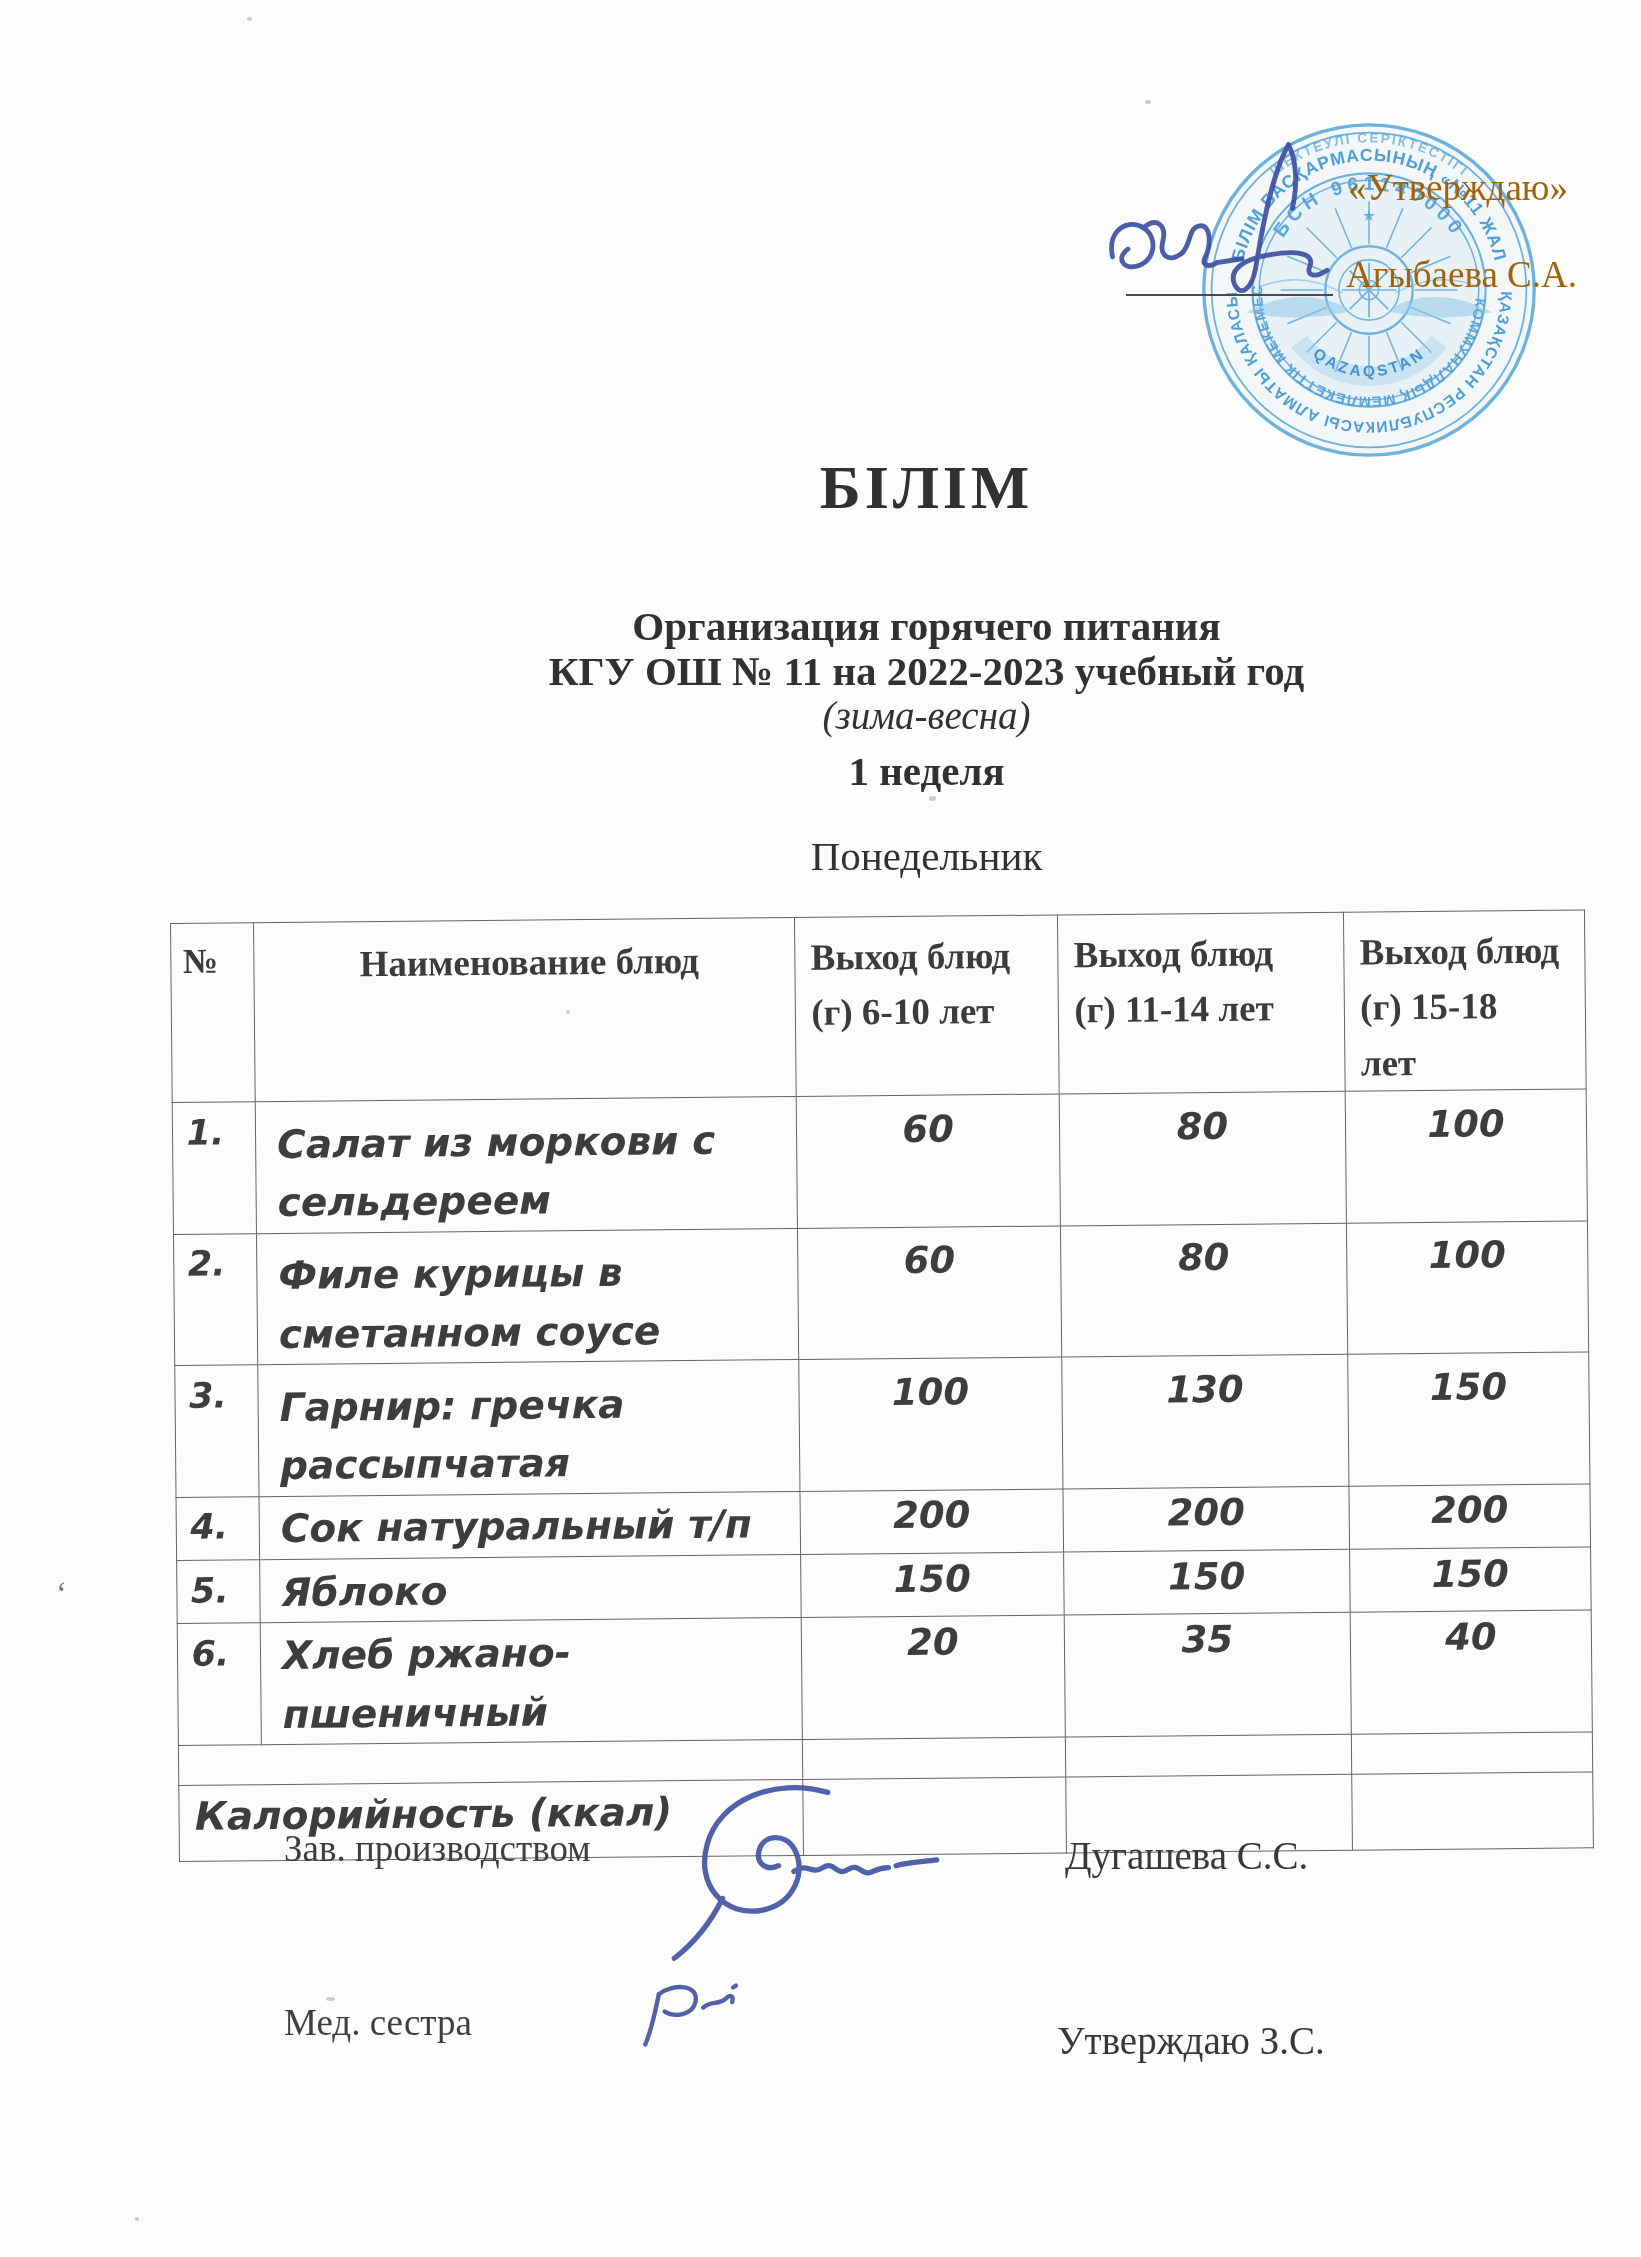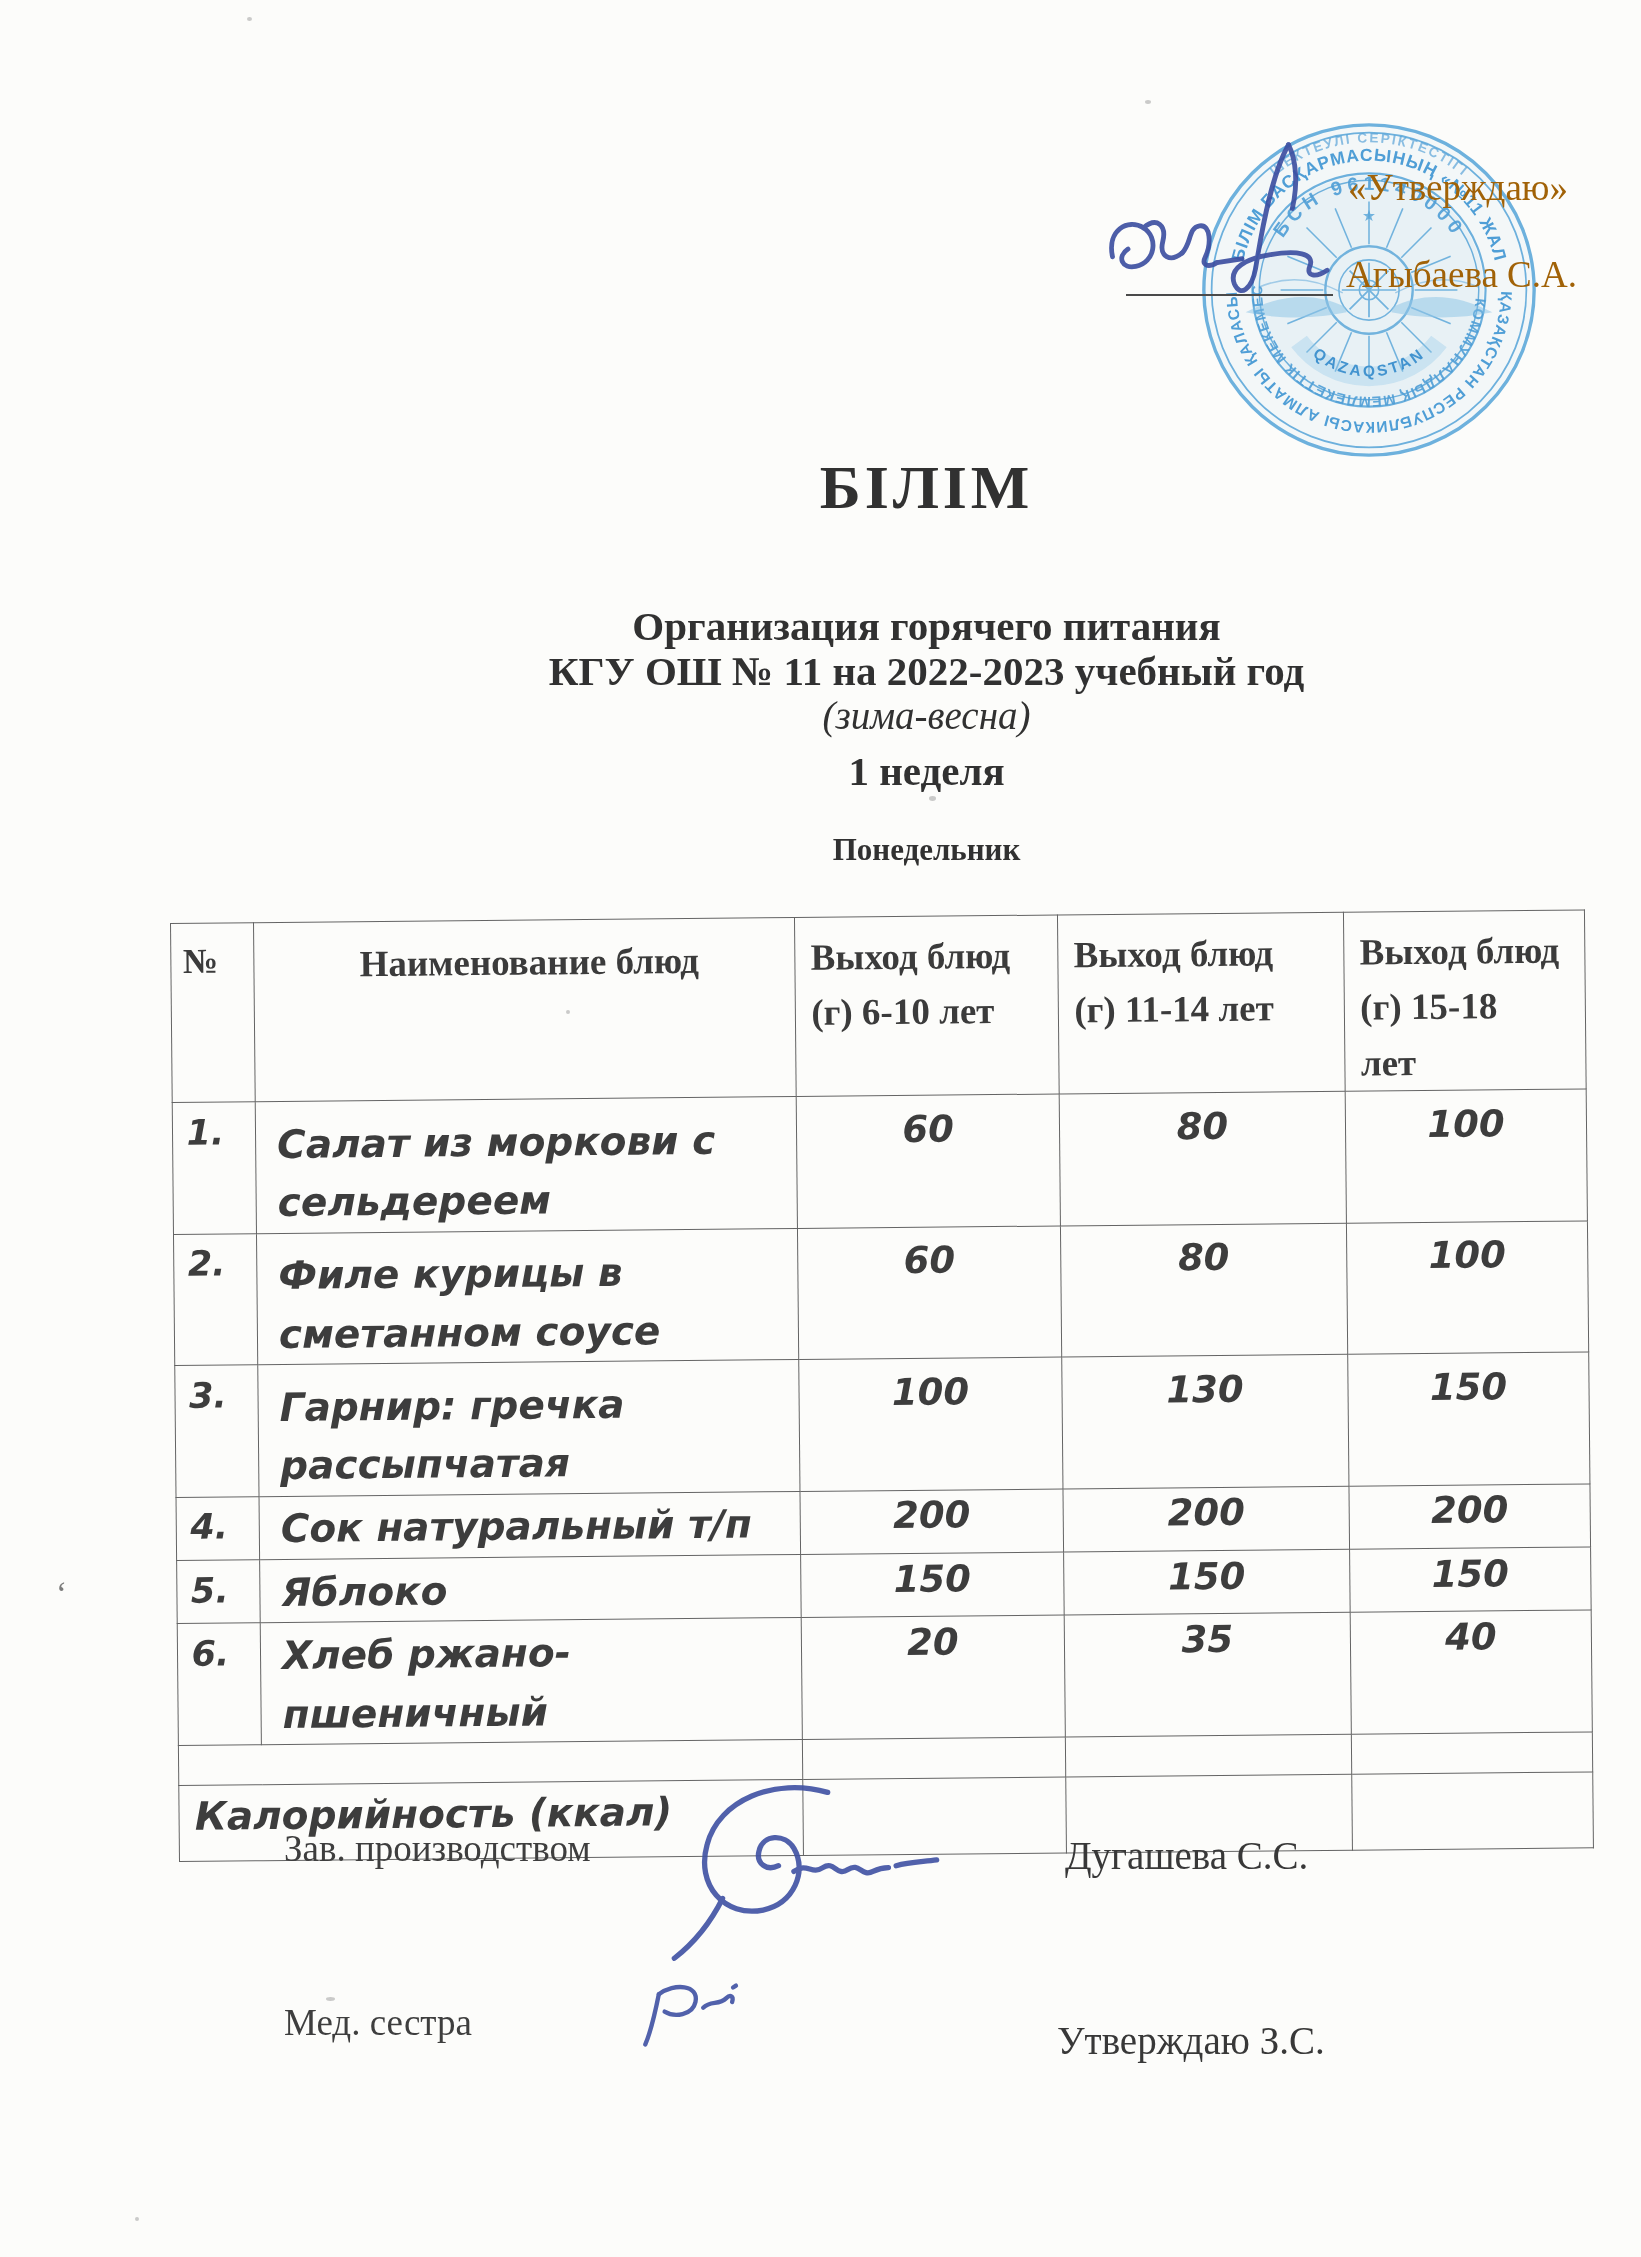--- a/index.html
+++ b/index.html
@@ -17,21 +17,21 @@
   .stamp-svg{position:absolute;left:1199px;top:120px;width:340px;height:340px;}
   .sig-director{position:absolute;left:1099px;top:133px;width:319px;height:179px;}
   
   .titles{position:absolute;left:212px;right:0;top:0;text-align:center;color:#313131;}
   .t-line{position:absolute;left:0;right:0;}
   .t-menu{top:452px;font-size:62px;font-weight:bold;letter-spacing:3.9px;}
   .t-sub1{top:602px;font-size:41px;font-weight:bold;}
   .t-sub2{top:647px;font-size:41px;font-weight:bold;}
   .t-season{top:693px;font-size:39px;font-style:italic;}
   .t-week{top:747px;font-size:41px;font-weight:bold;}
-  .t-day{top:832px;font-size:31px;font-weight:bold;}
+  .t-day{top:832px;font-size:41px;font-weight:normal;}
   
   .menu-table{
     position:absolute;left:170px;top:923px;
     border-collapse:collapse;table-layout:fixed;
     transform:rotate(-0.55deg);transform-origin:top left;
     color:#3b3b3b;
   }
   .menu-table td,.menu-table th{border:1.9px solid #646464;overflow:hidden;}
   .col-num{width:83px;}  .col-name{width:541px;}
   .col-v1{width:263px;}  .col-v2{width:286px;}  .col-v3{width:241px;}

